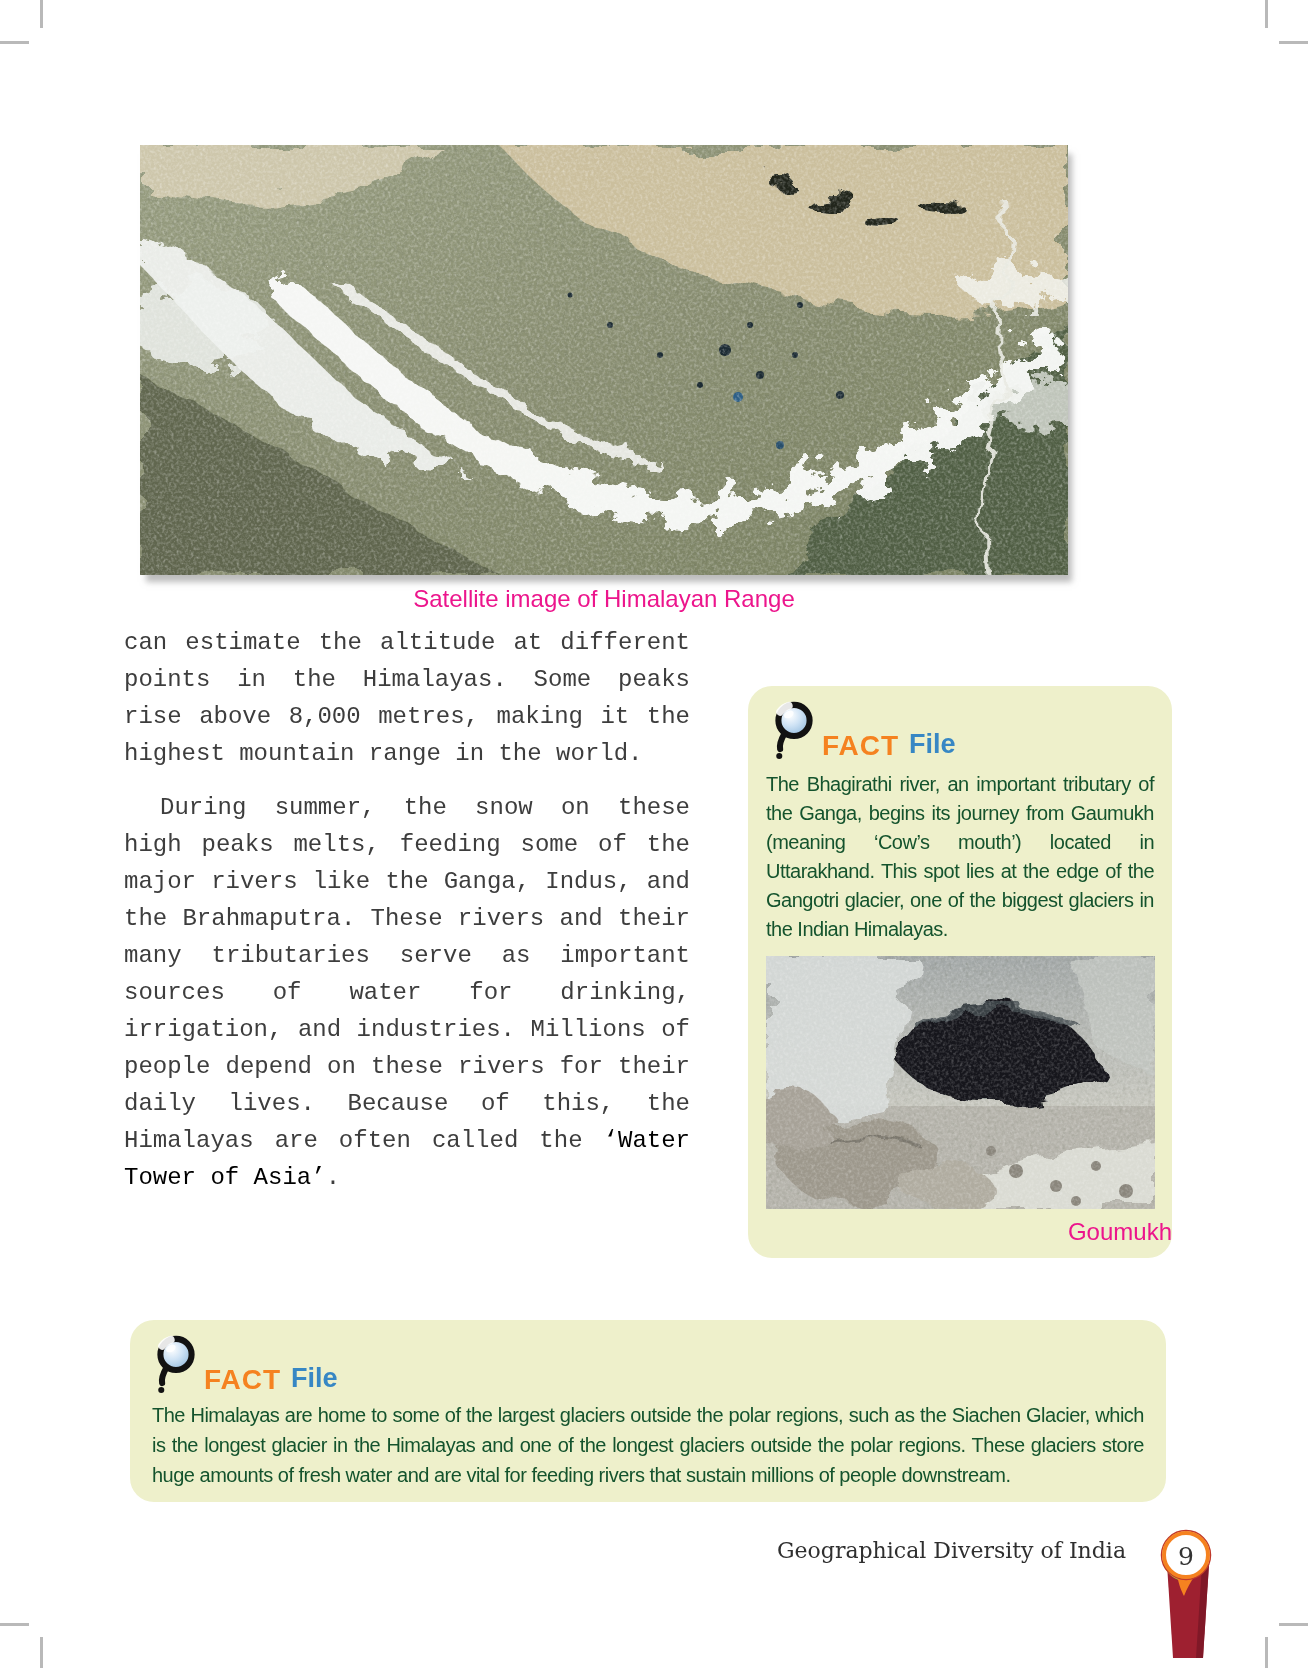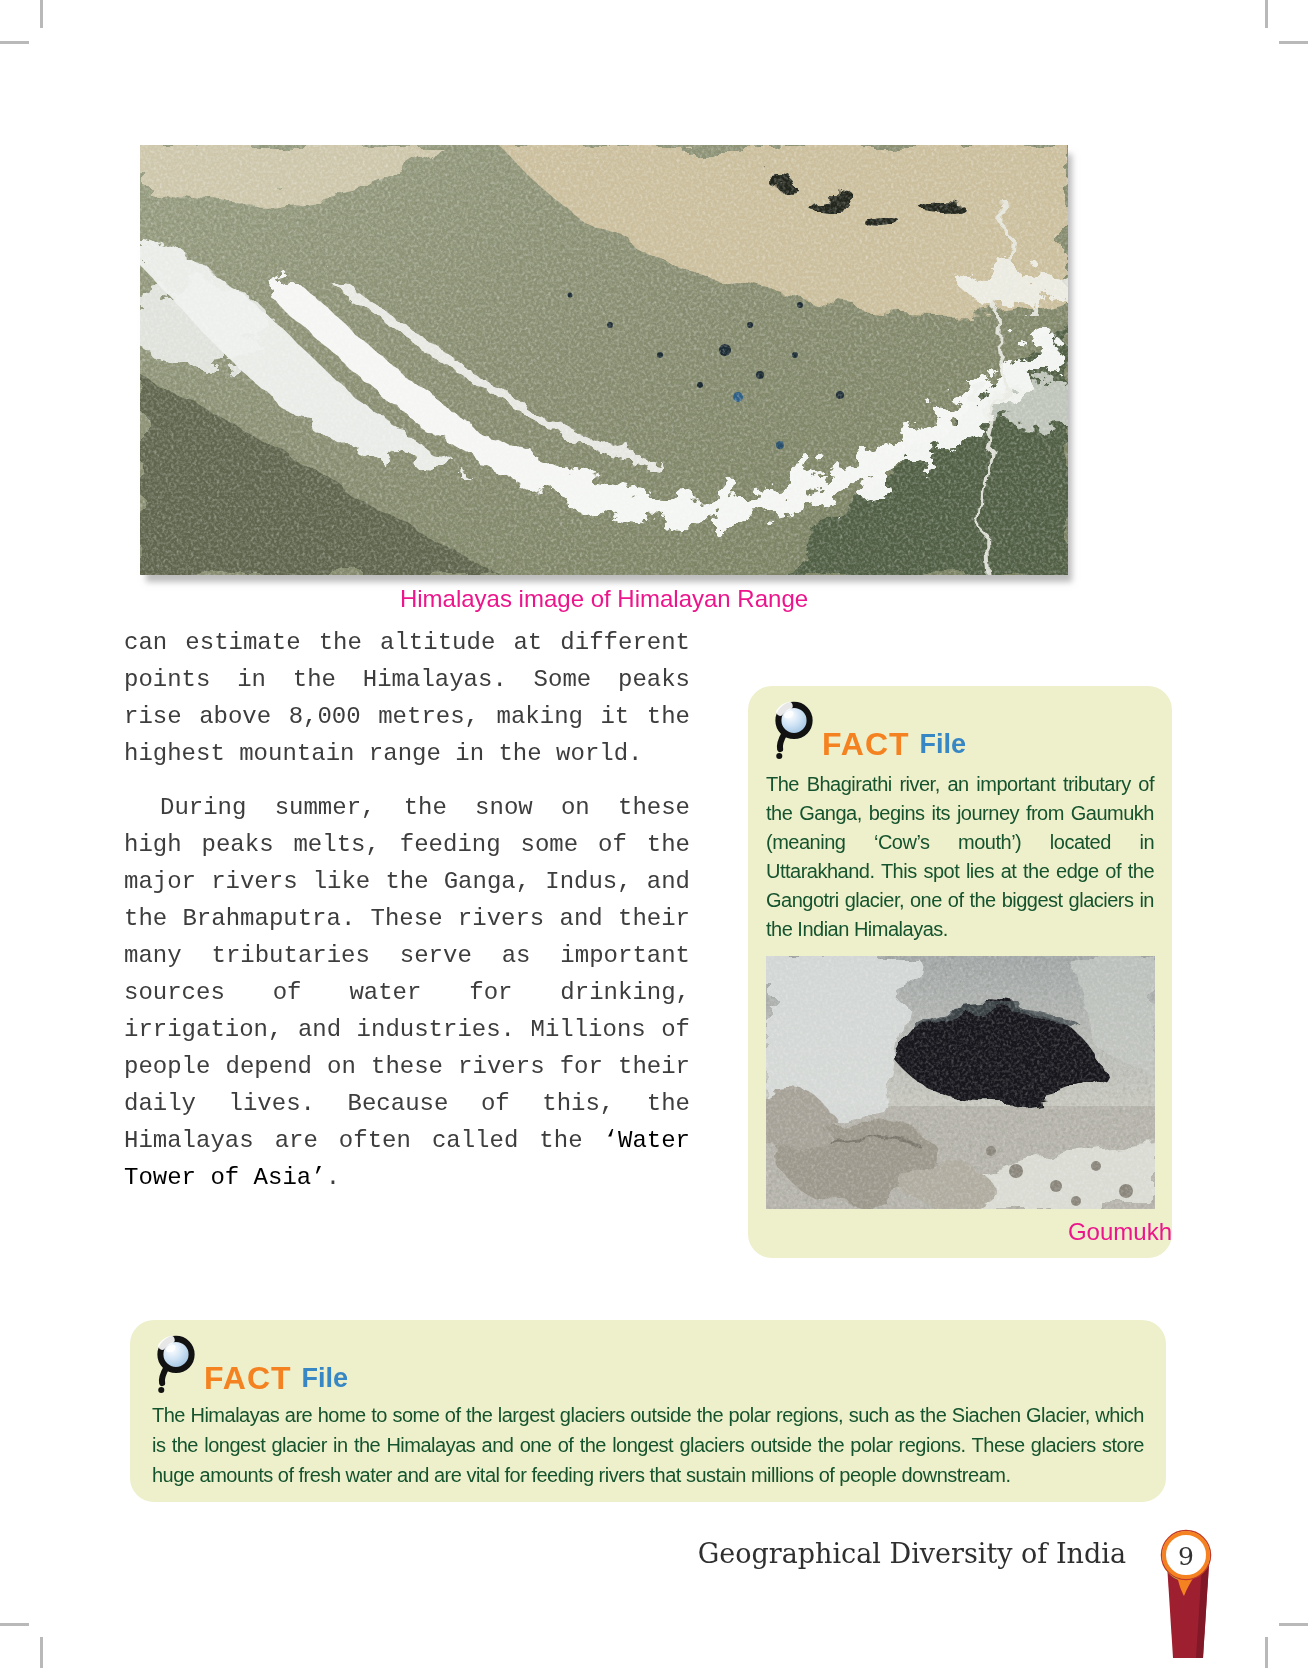--- a/index.html
+++ b/index.html
@@ -21,32 +21,32 @@
     color:#3d3d3d;text-align:justify;}
   #body-col p{margin:0 0 17px 0;}
   #body-col p.indent{text-indent:36px;}
   .pink{color:#000000;}
   
   .fact-box{position:absolute;background:#eef0cb;border-radius:24px;}
   #fact-side{left:748px;top:686px;width:424px;height:572px;padding:0;}
   #fact-bottom{left:130px;top:1320px;width:1036px;height:182px;}
   .fact-head{display:flex;align-items:flex-end;padding:14px 0 0 20px;}
   .fact-head svg{width:52px;height:60px;flex:0 0 auto;}
-  .fact-title{font-weight:bold;color:#f58220;font-size:32px;letter-spacing:1px;
+  .fact-title{font-weight:bold;color:#f58220;font-size:28px;letter-spacing:1px;
     line-height:1;margin-left:2px;font-family:"Liberation Sans",sans-serif;}
   .fact-sub{font-weight:bold;color:#3787c4;font-size:27px;line-height:1;
     margin-left:10px;position:relative;top:-2px;font-family:"Liberation Sans",sans-serif;text-align:center;}
   .fact-text{color:#14532d;font-size:20px;line-height:29px;letter-spacing:-0.5px;
     text-align:justify;padding:10px 18px 0 18px;}
   #fact-bottom .fact-text{line-height:30px;padding:6px 22px 0 22px;}
   #goumukh-photo{display:block;width:389px;height:253px;margin:12px auto 0 auto;}
   #goumukh-caption{text-align:right;color:#ec158c;font-size:24px;margin-top:9px;}
   
   #footer-title{position:absolute;top:1538px;left:658px;width:468px;text-align:right;
-    font-family:"DejaVu Serif","Liberation Serif",serif;font-size:27px;color:#2f2f2f;}
+    font-family:"DejaVu Serif","Liberation Serif",serif;font-size:22px;color:#2f2f2f;}
   #page-ribbon{position:absolute;left:1156px;top:1528px;width:64px;height:132px;}
   #page-num{position:absolute;left:1156px;top:1542px;width:60px;text-align:center;
     font-family:"DejaVu Serif","Liberation Serif",serif;font-size:25px;color:#333;}
 </style>
 </head>
 <body>
 
 <div id="page">
 
   <svg width="0" height="0" style="position:absolute" aria-hidden="true">
@@ -126,21 +126,21 @@
         <circle cx="520" cy="210" r="3"></circle>
           <circle cx="470" cy="180" r="3"></circle>
           <circle cx="430" cy="150" r="2.5"></circle>
         <circle cx="660" cy="160" r="3"></circle>
       </g>
       <circle cx="598" cy="252" r="5" fill="#2e5f86"></circle>
       <circle cx="640" cy="300" r="4" fill="#274e6b"></circle>
       <rect width="928" height="430" filter="url(#speckw)" opacity="0.4"></rect>
     </svg>
   </div>
-  <div id="sat-caption">Himalayas image of Himalayan Range</div>
+  <div id="sat-caption">Satellite image of Himalayan Range</div>
 
   <div id="body-col">
     <p>can estimate the altitude at different points in the Himalayas. Some peaks rise above 8,000 metres, making it the highest mountain range in the world.</p>
     <p class="indent"><span>During summer, the snow on these high peaks melts, feeding some of the major rivers like the Ganga, Indus, and the Brahmaputra. These rivers and their many tributaries serve as important sources of water for drinking, irrigation, and industries. Millions of people depend on these rivers for their daily lives. Because of this, the Himalayas are often called the </span><span class="pink">‘Water Tower of Asia’</span><span>.</span></p>
   </div>
 
   <div id="fact-side" class="fact-box">
     <div class="fact-head">
       <svg viewBox="0 0 60 66">
         <circle cx="30" cy="22" r="15" fill="url(#lensg)"></circle>

